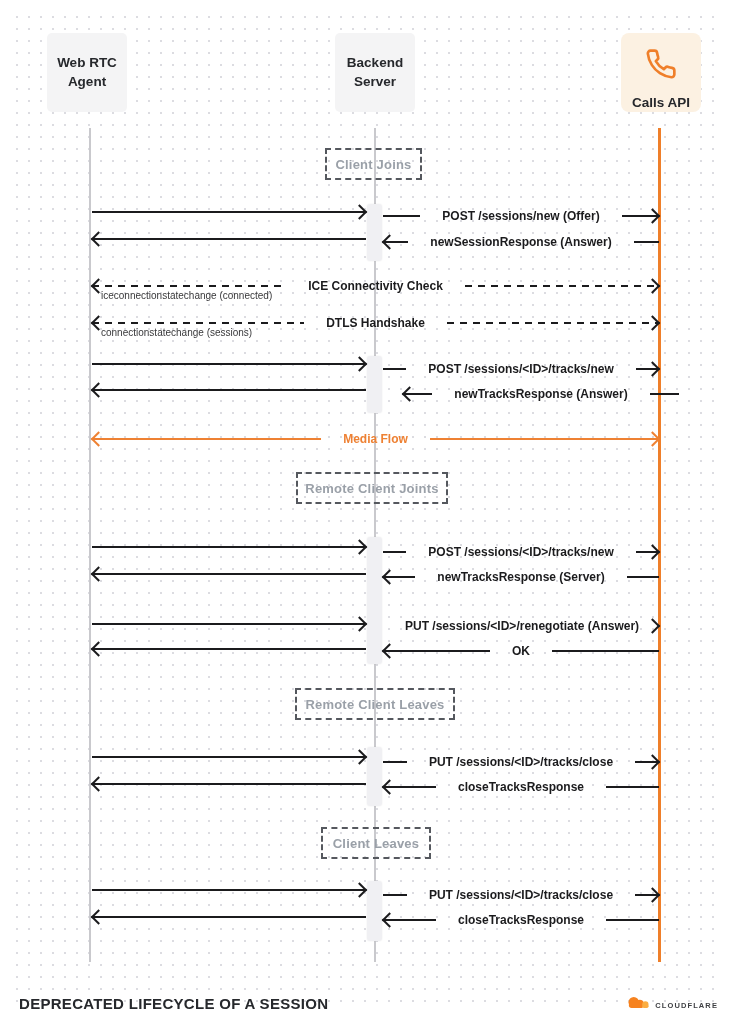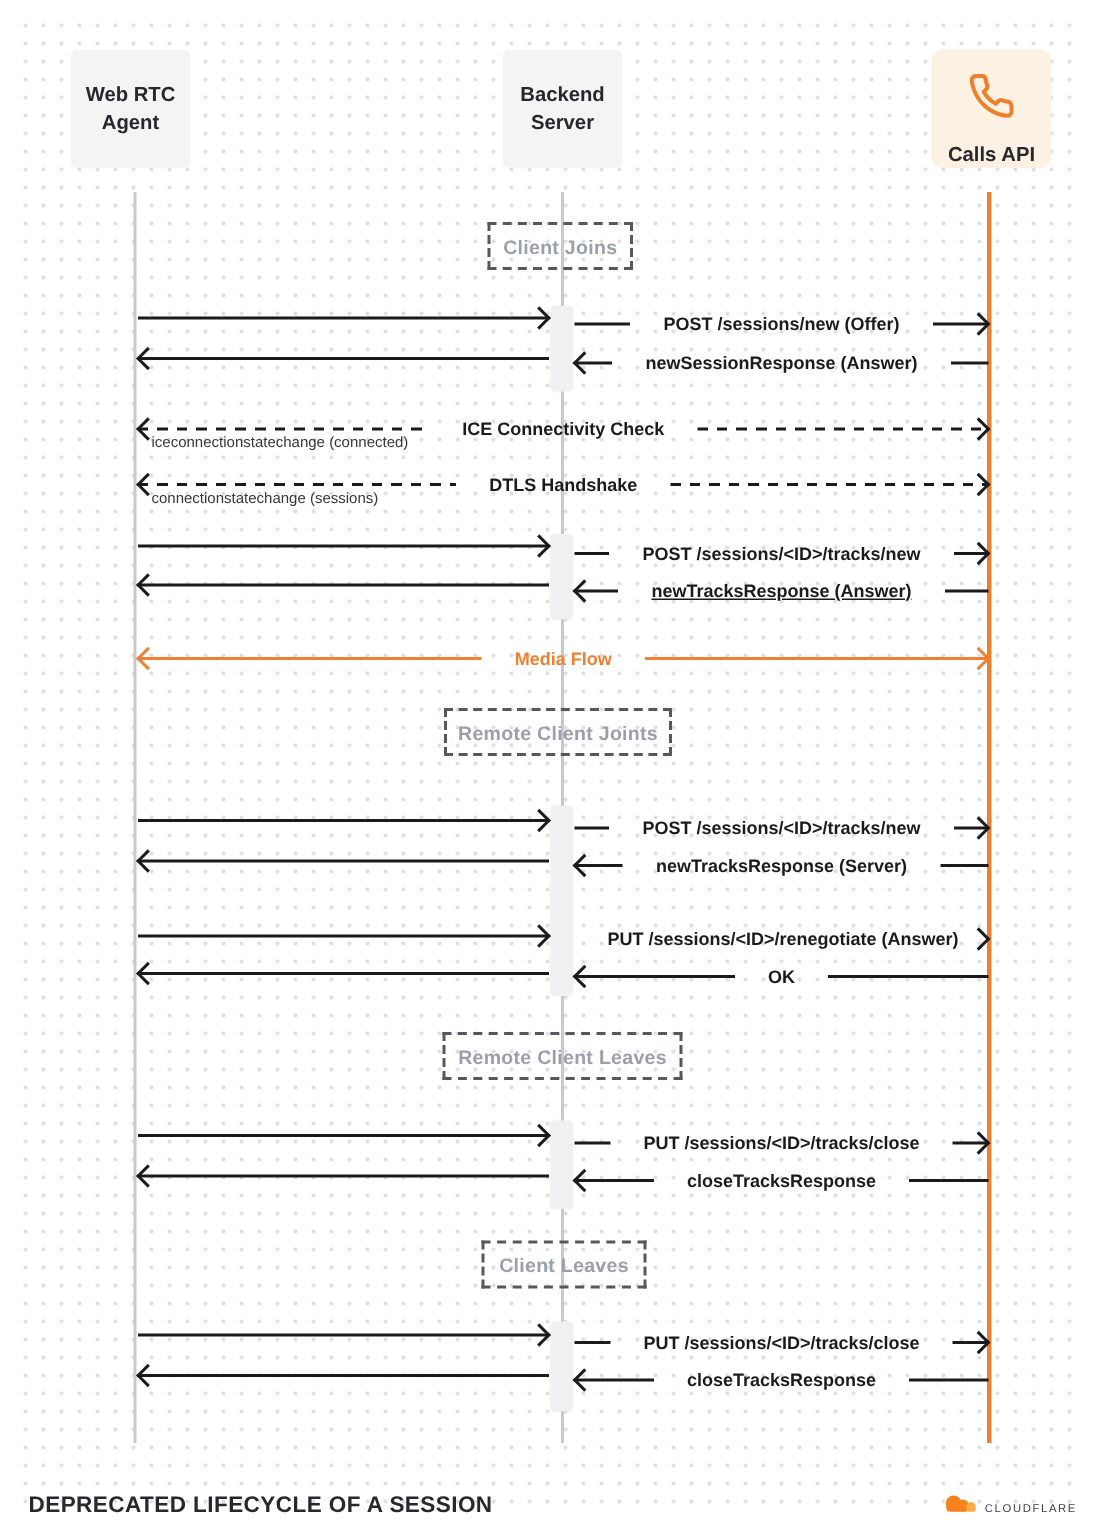--- a/index.html
+++ b/index.html
@@ -35,21 +35,21 @@
     border-top:2.5px solid currentColor;border-right:2.5px solid currentColor;
     transform:translate(-1px,-50%) rotate(45deg);}
   .head-l::before{content:"";position:absolute;left:0;top:50%;width:9px;height:9px;
     border-left:2.5px solid currentColor;border-bottom:2.5px solid currentColor;
     transform:translate(1px,-50%) rotate(45deg);}
   .sublabel{position:absolute;font-size:10px;color:#38383a;z-index:3;white-space:nowrap;}
   
   .footer-title{position:absolute;left:10px;top:986px;font-size:15px;font-weight:700;
     letter-spacing:.3px;color:#26282c;z-index:4;}
   .brand{position:absolute;right:5px;top:985px;display:flex;align-items:center;gap:4px;z-index:4;}
-  .brand .brand-text{font-size:7.5px;font-weight:400;letter-spacing:1.1px;color:#3f4044;}
+  .brand .brand-text{font-size:7.5px;font-weight:700;letter-spacing:1.1px;color:#3f4044;}
 </style>
 </head>
 <body>
 
 <div class="canvas">
 
   <div class="lifeline" style="left:80px;"></div>
   <div class="lifeline" style="left:365px;"></div>
   <div class="lifeline orange" style="left:649px;"></div>
 
@@ -124,21 +124,21 @@
       <i class="seg"></i>
     </div>
   <div class="arrow head-r" style="left:374px;top:352px;width:276px;">
     <i class="seg"></i>
       <span class="lbl">POST /sessions/&lt;ID&gt;/tracks/new</span>
       <i class="seg"></i>
   </div>
   <div class="arrow head-l" style="left:83px;top:373px;width:274px;">
       <i class="seg"></i>
     </div>
-  <div class="arrow head-l" style="left:374px;top:377px;width:276px;text-decoration:underline;">
+  <div class="arrow head-l" style="left:394px;top:377px;width:276px;">
     <i class="seg"></i>
       <span class="lbl">newTracksResponse (Answer)</span>
       <i class="seg"></i>
   </div>
 
   <div class="arrow orange head-l head-r" style="left:83px;top:422px;width:567px;">
     <i class="seg"></i>
       <span class="lbl">Media Flow</span>
       <i class="seg"></i>
   </div>

